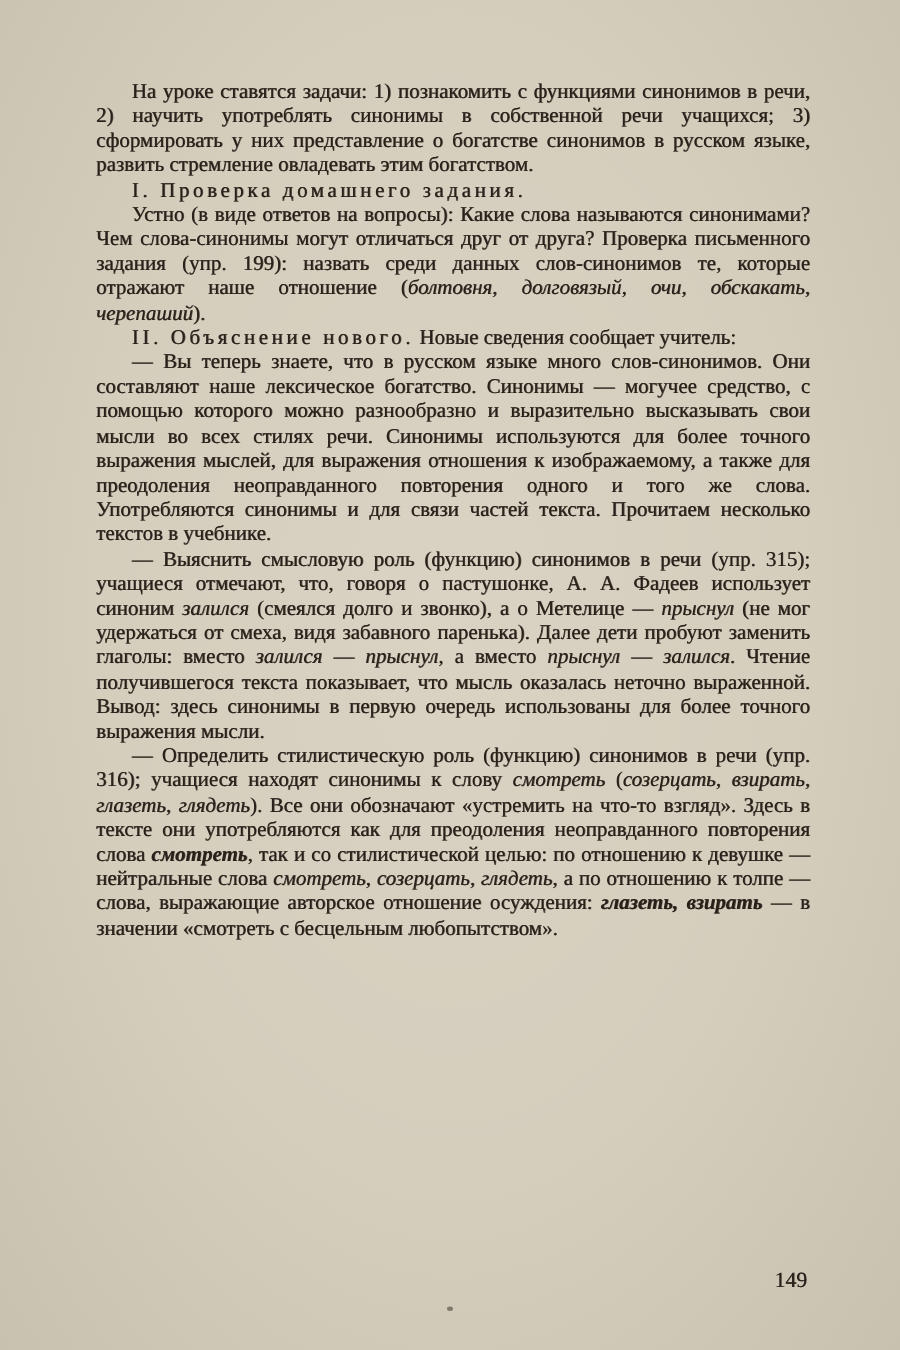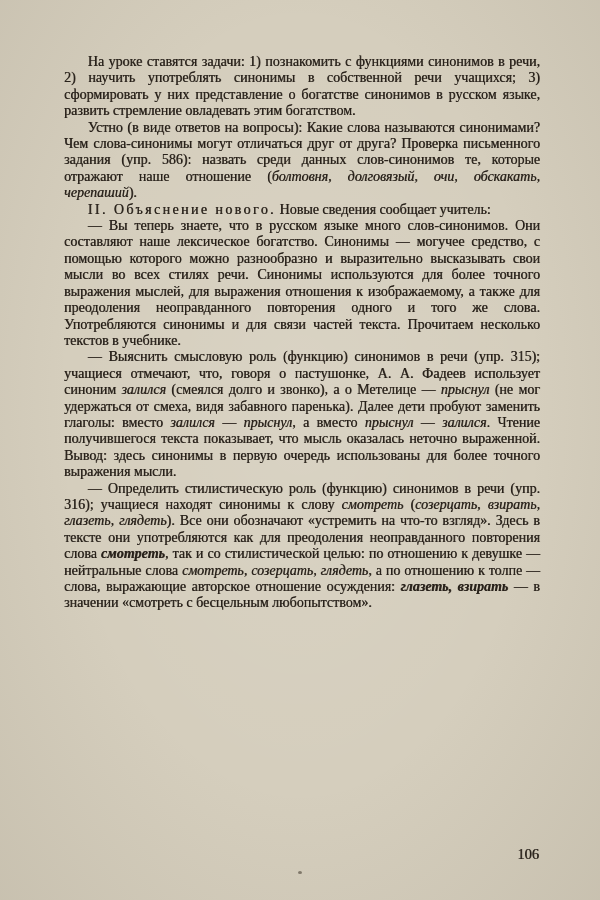--- a/index.html
+++ b/index.html
@@ -7,25 +7,24 @@
     padding: 0;
   }
   body {
     width: 600px;
     height: 900px;
     overflow: hidden;
     background: #b9b2a2;
   }
   .page {
     position: relative;
-    width: 557px;
+    width: 600px;
     height: 900px;
     background: var(--paper, #d5cebd);
     background-image: radial-gradient(ellipse at 50% 45%, rgba(255,255,255,0.10) 0%, rgba(255,255,255,0.0) 55%, rgba(90,80,60,0.10) 100%);
-    padding-left: 44px;
   }
   .text-block {
     position: absolute;
     left: 64px;
     top: 54px;
     width: 476px;
     color: var(--ink, #28211a);
     font-family: "Liberation Serif", "DejaVu Serif", serif;
     font-size: 14px;
     line-height: 16.4px;
@@ -59,21 +58,22 @@
     border-radius: 50%;
     background: rgba(60,52,40,0.55);
   }
 </style>
 </head>
 <body>
 
 <div class="page">
   <div class="text-block">
       <p class="para"><span>На уроке ставятся задачи: 1) познакомить с функциями синонимов в речи, 2) научить употреблять синонимы в собственной речи учащихся; 3) сформировать у них представление о богатстве синонимов в русском языке, развить стремление овладевать этим богатством.</span></p>
-      <p class="para"><span>Устно (в виде ответов на вопросы): Какие слова называются синонимами? Чем слова-синонимы могут отличаться друг от друга? Проверка письменного задания (упр. 586): назвать среди данных слов-синонимов те, которые отражают наше отношение (</span><span class="i">болтовня, долговязый, очи, обскакать, черепаший</span><span>).</span></p>
+      <p class="para"><span class="sp">I. Проверка домашнего задания.</span></p>
+      <p class="para"><span>Устно (в виде ответов на вопросы): Какие слова называются синонимами? Чем слова-синонимы могут отличаться друг от друга? Проверка письменного задания (упр. 199): назвать среди данных слов-синонимов те, которые отражают наше отношение (</span><span class="i">болтовня, долговязый, очи, обскакать, черепаший</span><span>).</span></p>
       <p class="para"><span class="sp">II. Объяснение нового.</span><span> Новые сведения сообщает учитель:</span></p>
       <p class="para"><span>— Вы теперь знаете, что в русском языке много слов-синонимов. Они составляют наше лексическое богатство. Синонимы — могучее средство, с помощью которого можно разнообразно и выразительно высказывать свои мысли во всех стилях речи. Синонимы используются для более точного выражения мыслей, для выражения отношения к изображаемому, а также для преодоления неоправданного повторения одного и того же слова. Употребляются синонимы и для связи частей текста. Прочитаем несколько текстов в учебнике.</span></p>
       <p class="para"><span>— Выяснить смысловую роль (функцию) синонимов в речи (упр. 315); учащиеся отмечают, что, говоря о пастушонке, А. А. Фадеев использует синоним </span><span class="i">залился</span><span> (смеялся долго и звонко), а о Метелице — </span><span class="i">прыснул</span><span> (не мог удержаться от смеха, видя забавного паренька). Далее дети пробуют заменить глаголы: вместо </span><span class="i">залился</span><span> — </span><span class="i">прыснул</span><span>, а вместо </span><span class="i">прыснул</span><span> — </span><span class="i">залился</span><span>. Чтение получившегося текста показывает, что мысль оказалась неточно выраженной. Вывод: здесь синонимы в первую очередь использованы для более точного выражения мысли.</span></p>
       <p class="para"><span>— Определить стилистическую роль (функцию) синонимов в речи (упр. 316); учащиеся находят синонимы к слову </span><span class="i">смотреть</span><span> (</span><span class="i">созерцать, взирать, глазеть, глядеть</span><span>). Все они обозначают «устремить на что-то взгляд». Здесь в тексте они употребляются </span><span class="b">как</span><span> для преодоления неоправданного повторения слова </span><span class="bi">смотреть</span><span>, так и со стилистической целью: по отношению к девушке — нейтральные слова </span><span class="i">смотреть, созерцать, глядеть</span><span>, а по отношению к толпе — слова, выражающие авторское отношение осуждения: </span><span class="bi">глазеть, взирать</span><span> — в значении «смотреть с бесцельным любопытством».</span></p>
     </div>
-  <div class="page-number">106</div>
+  <div class="page-number">149</div>
   <div class="scan-artifact"></div>
 </div>
 
 </body></html>

